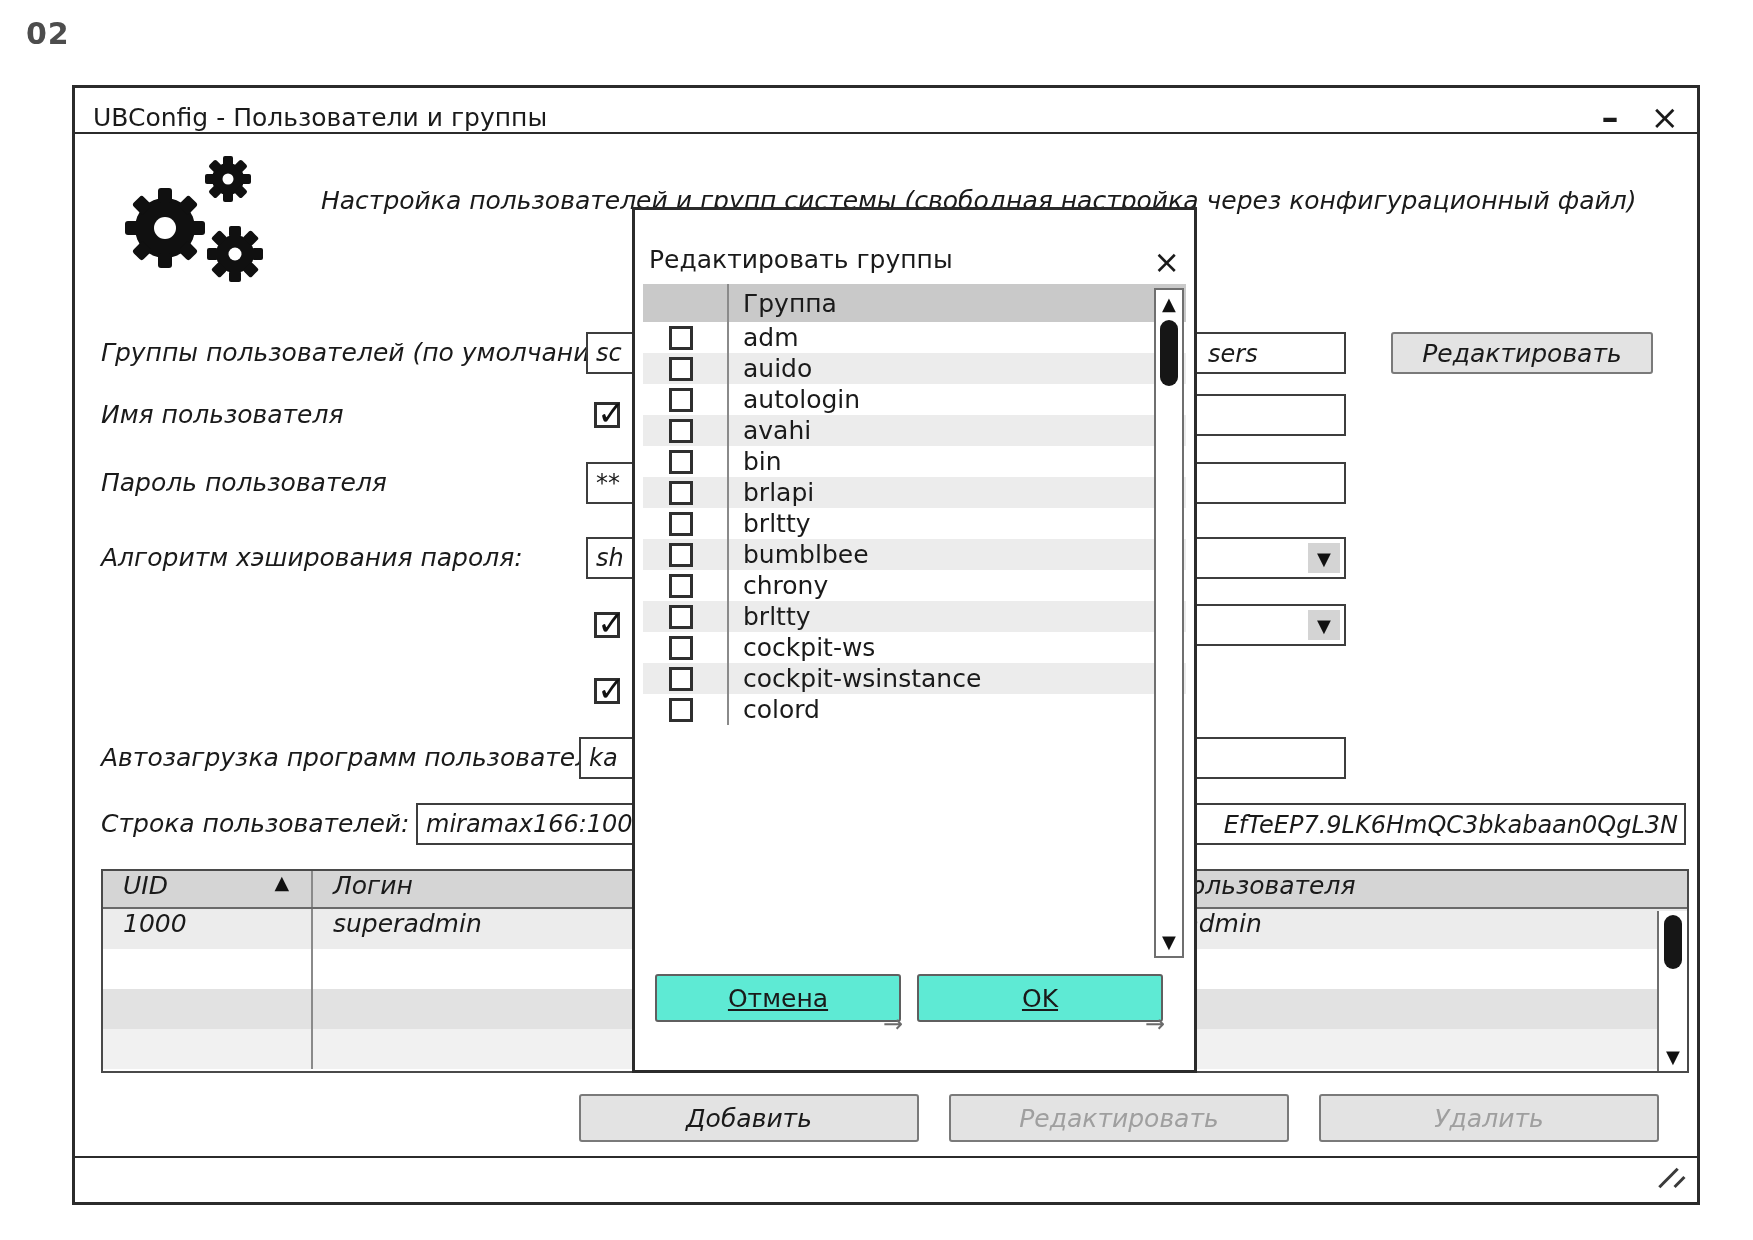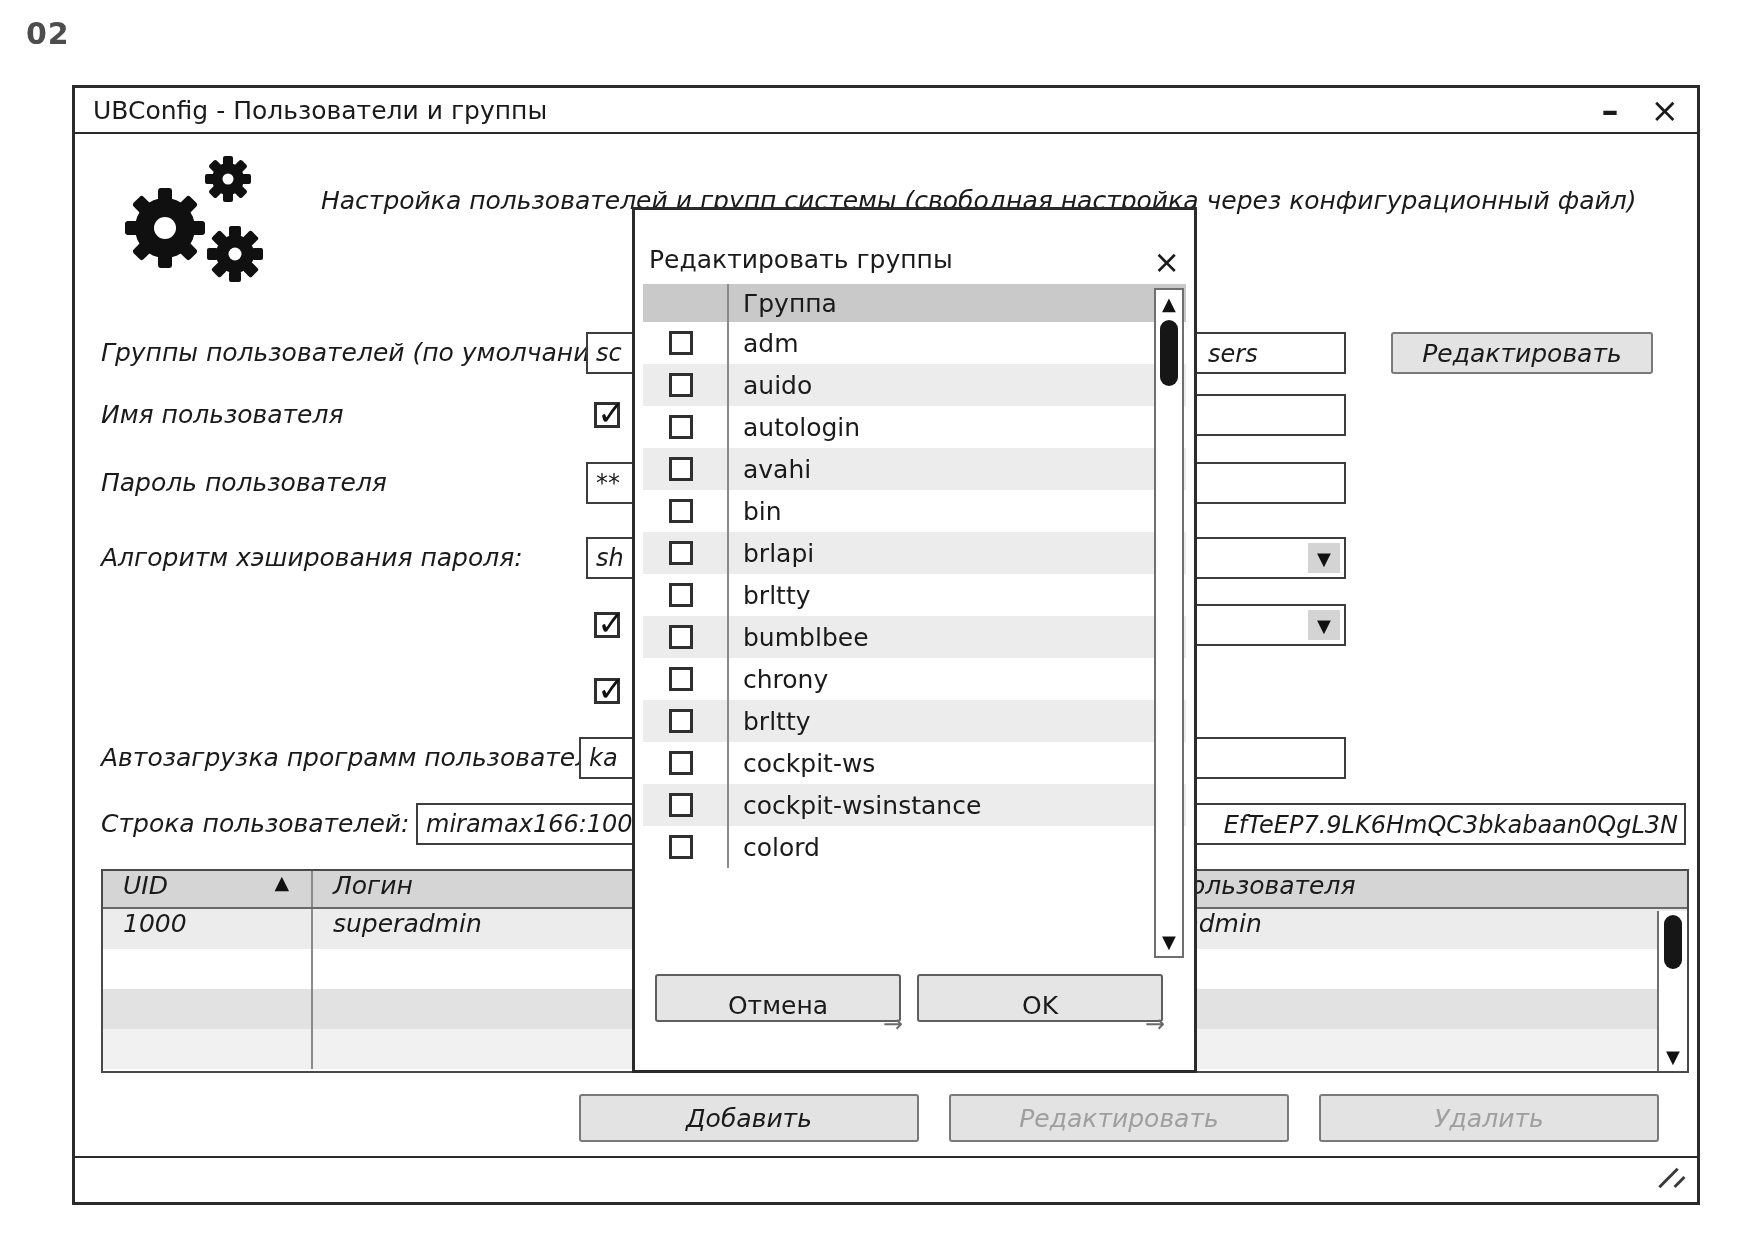--- a/index.html
+++ b/index.html
@@ -6,21 +6,21 @@
   body { background: #ffffff; }
   .stage {
     position: relative; width: 1753px; height: 1240px; background: #fff;
     font-family: "DejaVu Sans", sans-serif; color: #1a1a1a; overflow: hidden;
   }
   .abs { position: absolute; }
 
   .page-label { left: 26px; top: 16px; font-size: 30px; font-weight: bold; color: #4d4d4d; letter-spacing: 1px; }
 
   .window { left: 72px; top: 85px; width: 1628px; height: 1120px; border: 3px solid #2b2b2b; background: #fff; }
-  .titlebar { height: 46px; display: flex; align-items: center; padding: 0 18px; border-bottom: 2px solid #2b2b2b; font-size: 25px; }
+  .titlebar { height: 46px; display: flex; align-items: flex-end; padding: 0 18px; border-bottom: 2px solid #2b2b2b; font-size: 25px; }
   .win-controls { margin-left: auto; display: flex; align-items: center; gap: 32px; }
   .win-min { font-size: 34px; font-weight: bold; line-height: 18px; cursor: default; }
   .win-close { font-size: 34px; line-height: 30px; cursor: default; }
   .content { position: relative; width: 100%; height: 1068px; font-style: italic; }
 
   .lbl { font-size: 25px; height: 32px; line-height: 32px; white-space: nowrap; }
 
   .field { position: absolute; height: 42px; border: 2px solid #3d3d3d; background: #fff;
            font-size: 24px; display: flex; align-items: center; padding: 0 8px; overflow: hidden; }
   .frag-right { position: absolute; right: 6px; top: 6px; white-space: nowrap; }
@@ -52,26 +52,26 @@
   .vspacer { flex: 1; }
 
   .dialog { position: absolute; left: 632px; top: 207px; width: 565px; height: 866px;
             background: #fff; border: 3px solid #2b2b2b; z-index: 20; }
   .dlg-titlebar { height: 74px; display: flex; align-items: flex-end; padding: 0 14px 10px 14px; font-size: 25px; }
   .dlg-close { margin-left: auto; font-size: 32px; line-height: 24px; }
   .dlg-list { position: absolute; left: 8px; right: 8px; top: 74px; }
   .dlg-header { display: flex; height: 38px; background: #c9c9c9; font-size: 25px; align-items: center; }
   .dlg-checkcol { width: 86px; height: 100%; border-right: 2px solid #8a8a8a; flex: none; display: flex; align-items: center; }
   .dlg-header-label { padding-left: 14px; }
-  .g-row { display: flex; height: 42px; align-items: stretch; font-size: 25px; }
+  .g-row { display: flex; height: 31px; align-items: stretch; font-size: 25px; }
   .g-rows .g-row:nth-child(even) { background: #ececec; }
   .g-cb { width: 24px; height: 24px; border: 3px solid #2f2f2f; background: #fff; margin-left: 26px; flex: none; }
   .g-name { padding-left: 14px; display: flex; align-items: center; }
-  .dlg-btn { position: absolute; width: 246px; height: 48px; display: flex; align-items: flex-end; justify-content: center;
-             background: #e5e5e5; border: 2px solid #5f5f5f; font-size: 25px; border-radius: 3px; }
+  .dlg-btn { position: absolute; width: 246px; height: 48px; display: flex; align-items: center; justify-content: center;
+             background: #5eead4; border: 2px solid #5f5f5f; font-size: 25px; border-radius: 3px; text-decoration: underline; }
   .link-arrow { position: absolute; right: -4px; bottom: -18px; font-size: 24px; color: #6b6b6b; }
 
   .sep { position: absolute; left: 0; width: 100%; border-top: 2px solid #2b2b2b; }
   .grip-line { position: absolute; width: 3px; background: #3a3a3a; transform: rotate(45deg); }
 </style>
 </head>
 <body>
 
 <div class="stage">
 

